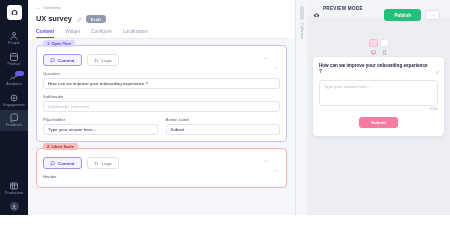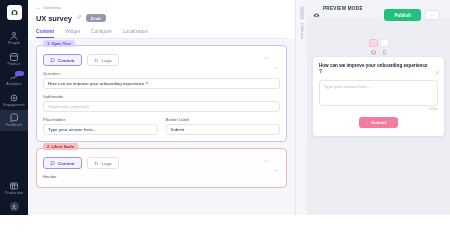--- a/index.html
+++ b/index.html
@@ -39,21 +39,21 @@
   .nav-avatar { width: 9px; height: 9px; border-radius: 50%; background: #3a4258;
     display:flex; align-items:center; justify-content:center; color:#cdd3e0; font-size:5px; }
 
   
   .center { flex: 1 1 auto; height: 215px; background: #ffffff;
     display: flex; flex-direction: column; min-width: 0; }
   .topbar { padding: 4px 8px 0 8px; background: #fff; }
   .breadcrumb { display: flex; align-items: center; gap: 2px;
     font-size: 4.2px; color: #8b93a5; }
   .breadcrumb .arrow { font-size: 5px; color:#8b93a5; }
-  .title-row { display: flex; align-items: flex-start; gap: 4px; margin-top: 4px; }
+  .title-row { display: flex; align-items: flex-end; gap: 4px; margin-top: 4px; }
   .title { font-size: 7.5px; font-weight: bold; color: #1d2435; letter-spacing: -.1px; }
   .pencil-icon { width: 6px; height: 6px; color: #9aa1b2; }
   .pencil-icon svg { width: 6px; height: 6px; display:block; }
   .draft-badge {
     background: #9199ac; color: #ffffff; font-size: 4px; font-weight: bold;
     padding: 1.5px 5px; border-radius: 3px; letter-spacing: .2px;
   }
   .tabs { display: flex; gap: 11px; margin-top: 6px; border-bottom: 1px solid #e6e8ef; }
   .tab { font-size: 4.8px; color: #9aa1b2; padding-bottom: 3px; border-bottom: 1.2px solid transparent; }
   .tab.active { color: #5b54e8; font-weight: bold; border-bottom-color: #5b54e8; }

